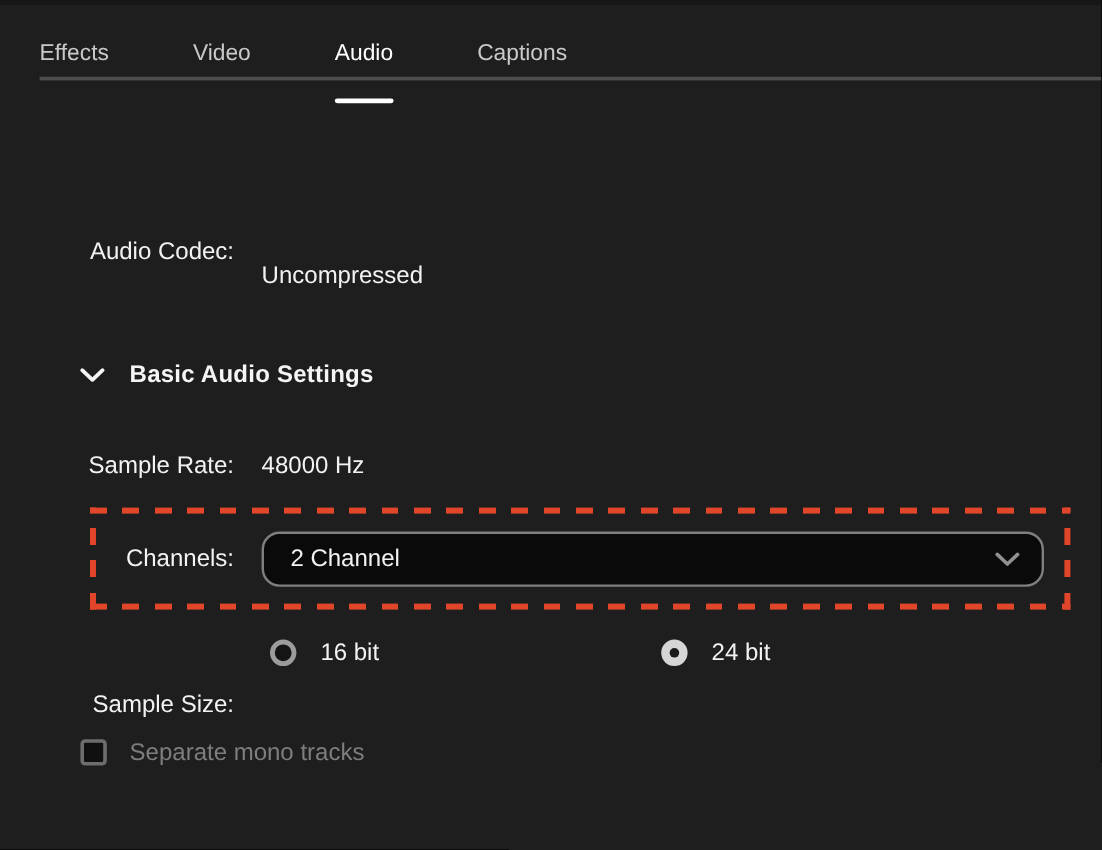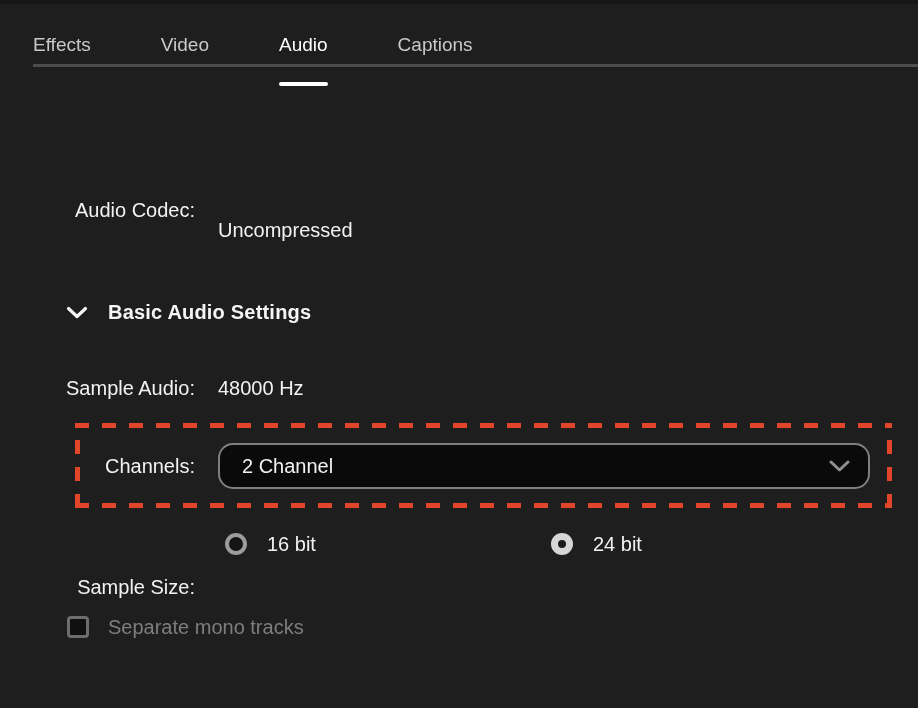--- a/index.html
+++ b/index.html
@@ -162,21 +162,21 @@
   <div class="section-header" style="top:298px;">
     <span class="chev">
       <svg width="22" height="13" viewBox="0 0 22 13">
           <path d="M2.5 2.5 L11 10.5 L19.5 2.5" fill="none" stroke="#f5f5f5" stroke-width="3.2" stroke-linecap="round" stroke-linejoin="round"></path>
         </svg>
     </span>
     <span class="title">Basic Audio Settings</span>
   </div>
 
   <div>
-    <span class="prop-label" style="top:374px;">Sample Audio:</span>
+    <span class="prop-label" style="top:374px;">Sample Rate:</span>
     <span class="prop-value" style="top:374px;">48000 Hz</span>
   </div>
 
   <div class="annotation-rect"></div>
 
   <div>
     <span class="prop-label" style="top:452px;">Channels:</span>
     <div class="dropdown">
       <span class="value">2 Channel</span>
       <span class="chev">

